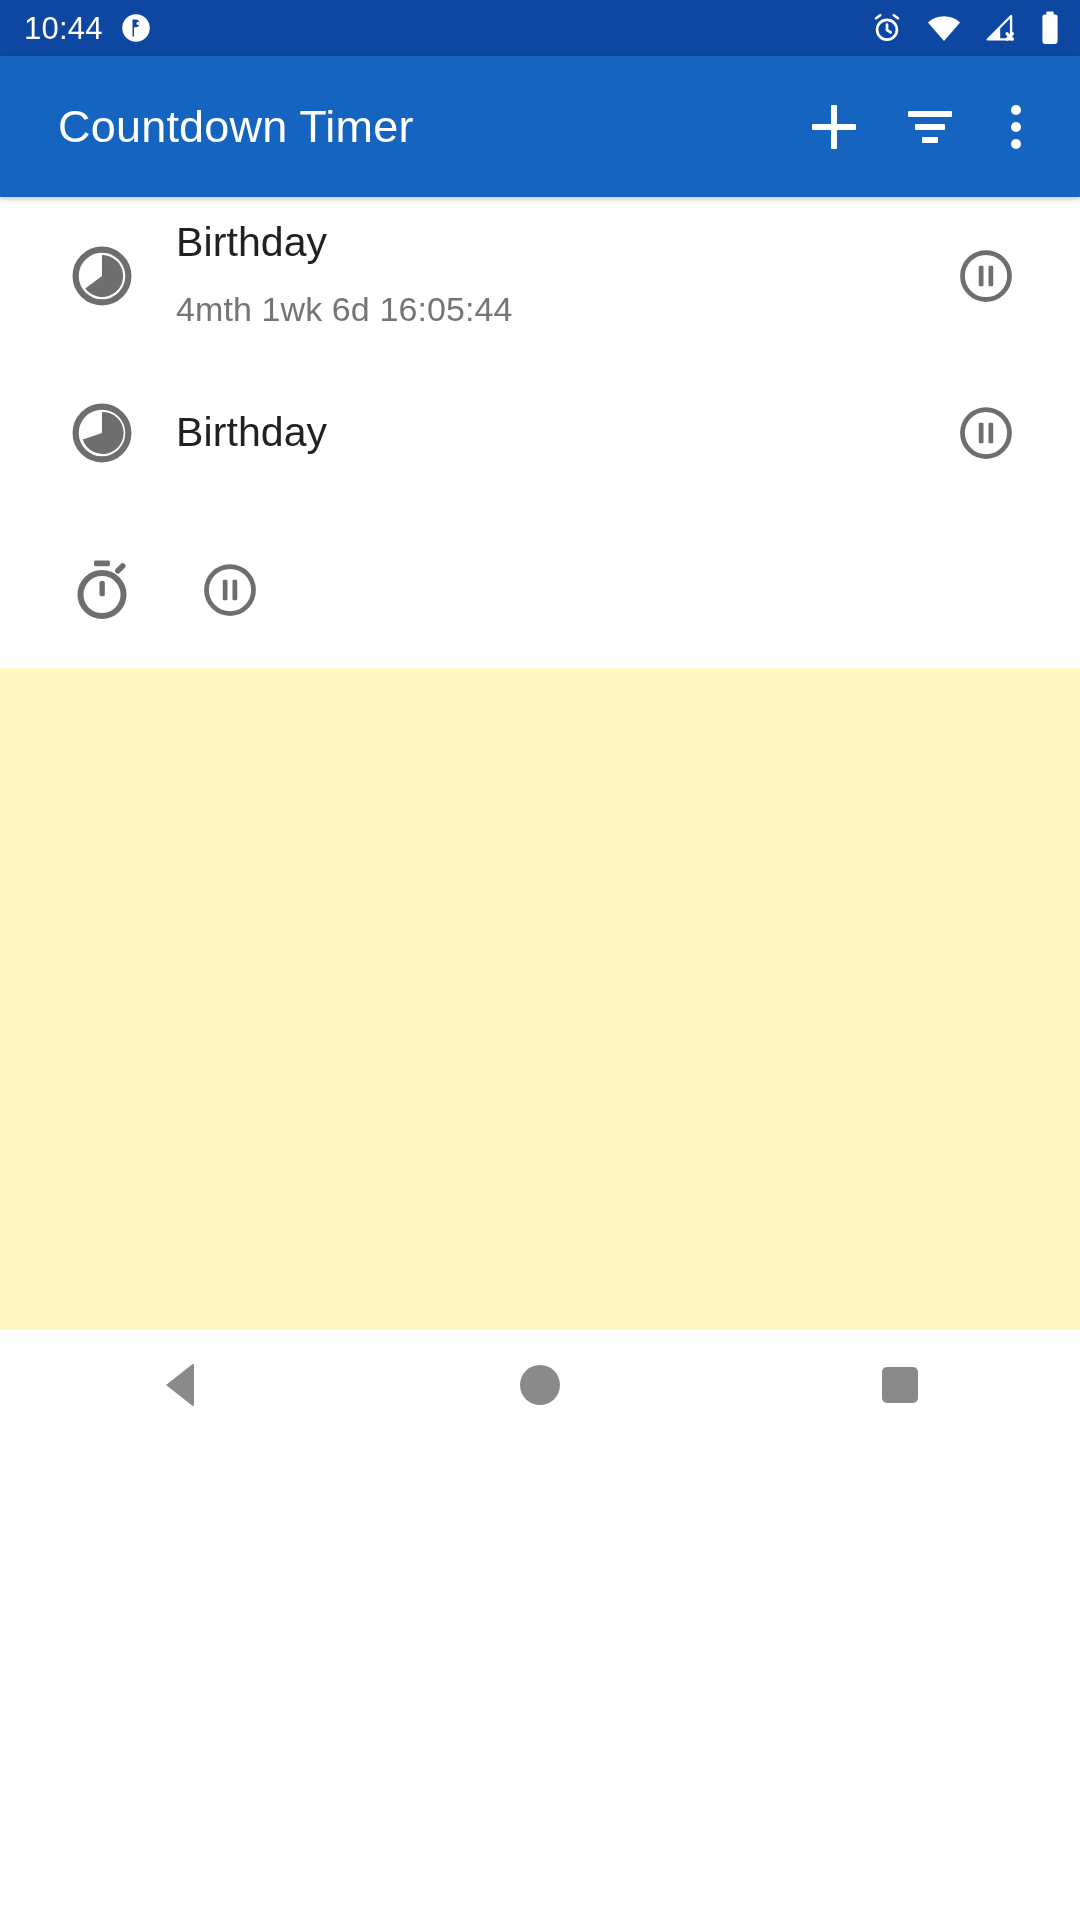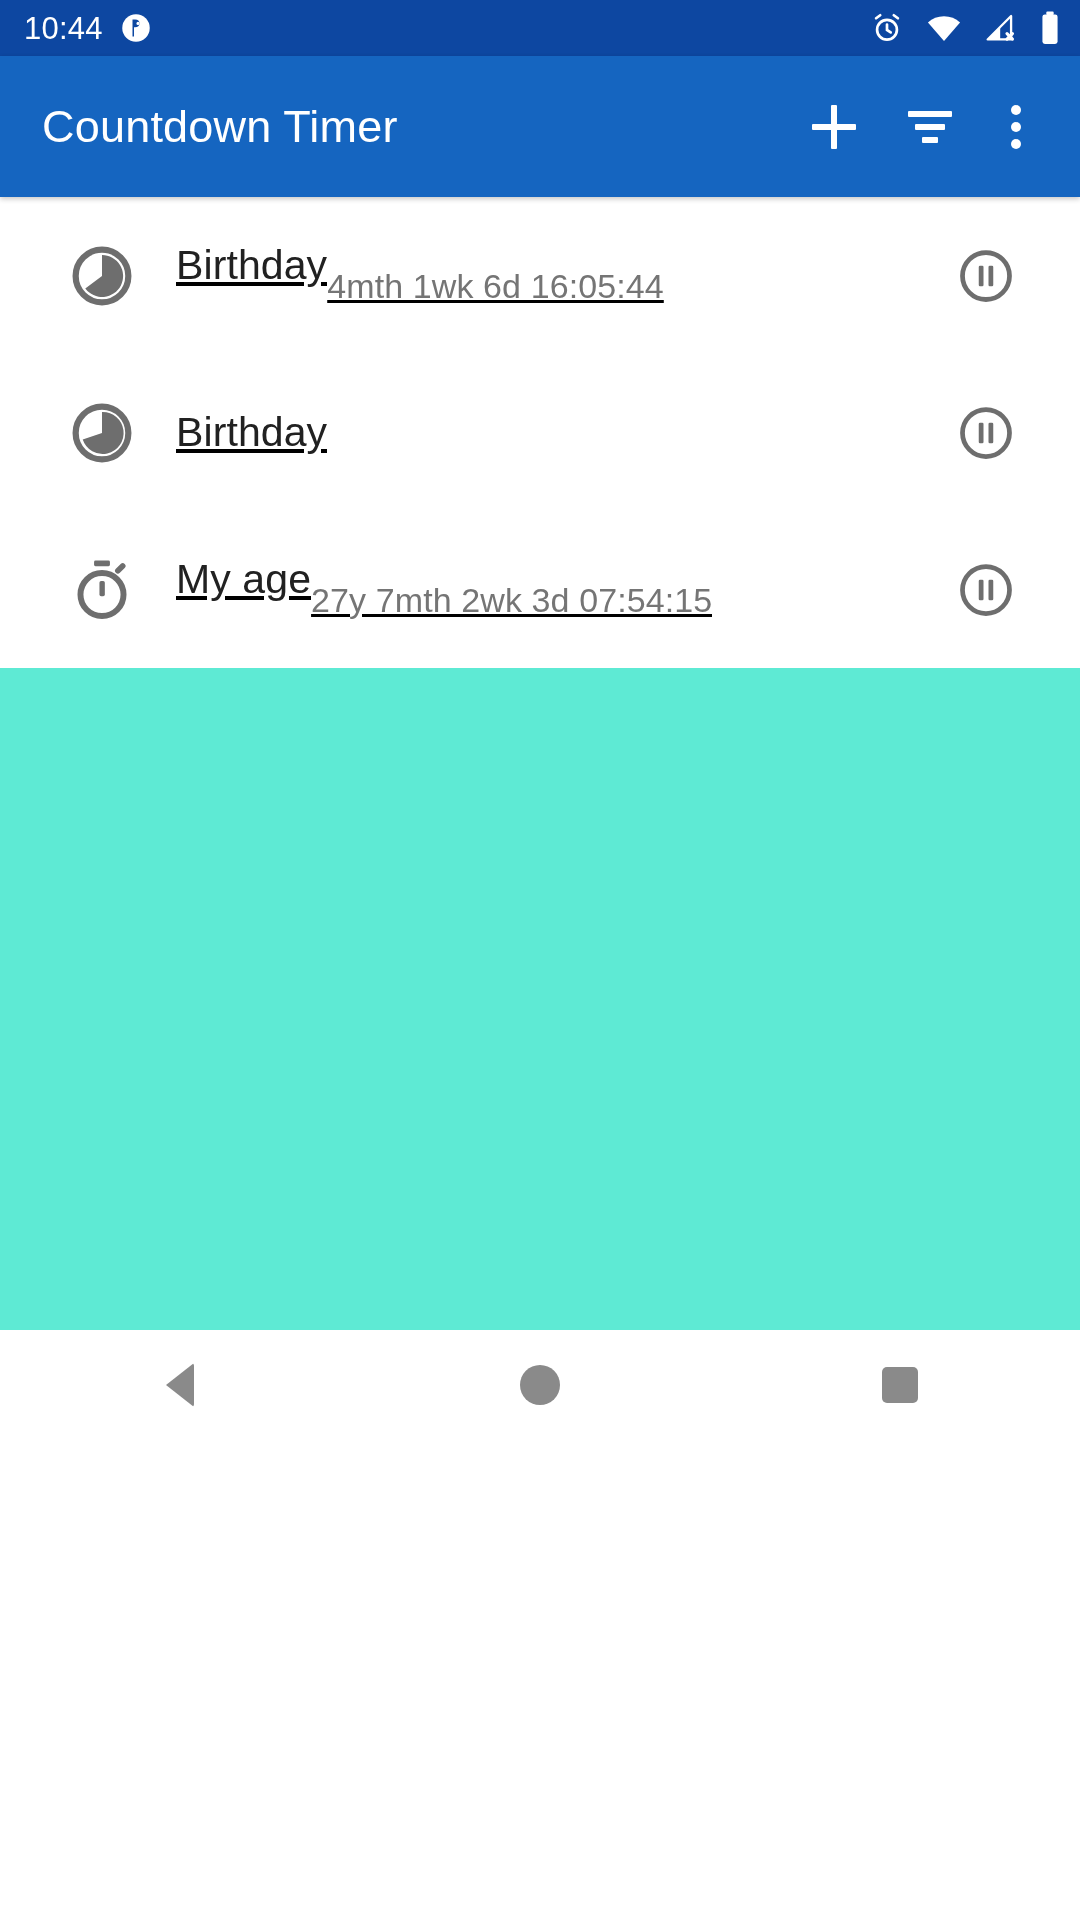--- a/index.html
+++ b/index.html
@@ -2,37 +2,37 @@
 <html><head>
 <meta charset="utf-8">
 <style>
   * { margin:0; padding:0; box-sizing:border-box; }
   html, body {
     width:1080px; height:1920px;
     background:#ffffff;
     font-family:"Liberation Sans", sans-serif;
     overflow:hidden;
   }
-  #screen { position:relative; width:1080px; height:1440px; background:#5eead4; }
+  #screen { position:relative; width:1080px; height:1440px; background:#fef9c3; }
 
   
   .statusbar {
     height:56px; background:#0d47a1; color:#ffffff;
     display:flex; align-items:center; padding:0 20px 0 24px;
   }
   .sb-clock { font-size:31px; letter-spacing:.2px; line-height:1; }
   .sb-left-icons { display:flex; align-items:center; margin-left:18px; gap:14px; }
   .sb-spacer { flex:1; }
   .sb-right-icons { display:flex; align-items:center; gap:22px; }
   .sb-ico { display:block; }
 
   
   .appbar {
     height:141px; background:#1565c0;
-    display:flex; align-items:center; padding:0 26px 0 42px;
+    display:flex; align-items:center; padding:0 26px 0 58px;
     box-shadow:0 2px 5px rgba(0,0,0,.22);
     position:relative; z-index:5;
   }
   .appbar-title {
     color:#ffffff; font-size:45px; font-weight:400;
     letter-spacing:.2px; white-space:nowrap; line-height:1;
   }
   .appbar-actions { margin-left:auto; display:flex; align-items:center; }
   .action {
     width:96px; height:96px; display:flex; align-items:center; justify-content:center;
@@ -61,22 +61,22 @@
              justify-content:space-between; align-items:center; }
   .ic-dots i { width:10px; height:10px; border-radius:50%; background:#fff; display:block; }
 
   
   .list { background:#ffffff; padding-top:0; }
   .row {
     height:157px; display:flex; align-items:center;
     padding:0 34px 0 34px; cursor:pointer;
   }
   .row-lead { width:136px; display:flex; align-items:center; justify-content:center; flex:none; }
-  .row-text { flex:1; display:flex; flex-direction:row; 
-              padding-left:6px; min-width:0;text-decoration:underline; }
+  .row-text { flex:1; display:flex; flex-direction:column; justify-content:center;
+              padding-left:6px; min-width:0; }
   .row-title {
     font-size:41px; color:#212121; line-height:1.12;
     letter-spacing:.1px; white-space:nowrap; overflow:hidden; text-overflow:ellipsis;
   }
   .row-sub {
     font-size:34px; color:#757575; line-height:1.32; margin-top:21px;
     letter-spacing:.1px; white-space:nowrap; overflow:hidden; text-overflow:ellipsis;
   }
   .row-trail { width:120px; display:flex; align-items:center; justify-content:center; flex:none; }
 
@@ -230,24 +230,20 @@
       <span class="row-lead">
         <span class="icon-btn">
           <svg width="68" height="68" viewBox="0 0 24 24">
             <rect x="9.2" y="1.6" width="5.6" height="2" rx="0.5" fill="#6e6e6e"></rect>
             <path d="M17.6 5.2 19.3 3.5" stroke="#6e6e6e" stroke-width="2" stroke-linecap="round"></path>
             <circle cx="12" cy="13.6" r="7.6" fill="none" stroke="#6e6e6e" stroke-width="2.1"></circle>
             <rect x="11.1" y="8.8" width="1.9" height="5.4" rx="0.6" fill="#6e6e6e"></rect>
           </svg>
         </span>
       </span>
-      <span class="row-text">
-        <span class="row-title">My age</span>
-        <span class="row-sub">27y 7mth 2wk 3d 07:54:15</span>
-      </span>
       <span class="row-trail">
         <span class="icon-btn">
           <svg width="60" height="60" viewBox="0 0 24 24">
             <circle cx="12" cy="12" r="9.4" fill="none" stroke="#6e6e6e" stroke-width="1.9"></circle>
             <rect x="9.1" y="7.9" width="1.9" height="8.2" rx="0.5" fill="#6e6e6e"></rect>
             <rect x="13" y="7.9" width="1.9" height="8.2" rx="0.5" fill="#6e6e6e"></rect>
           </svg>
         </span>
       </span>
     </div>

